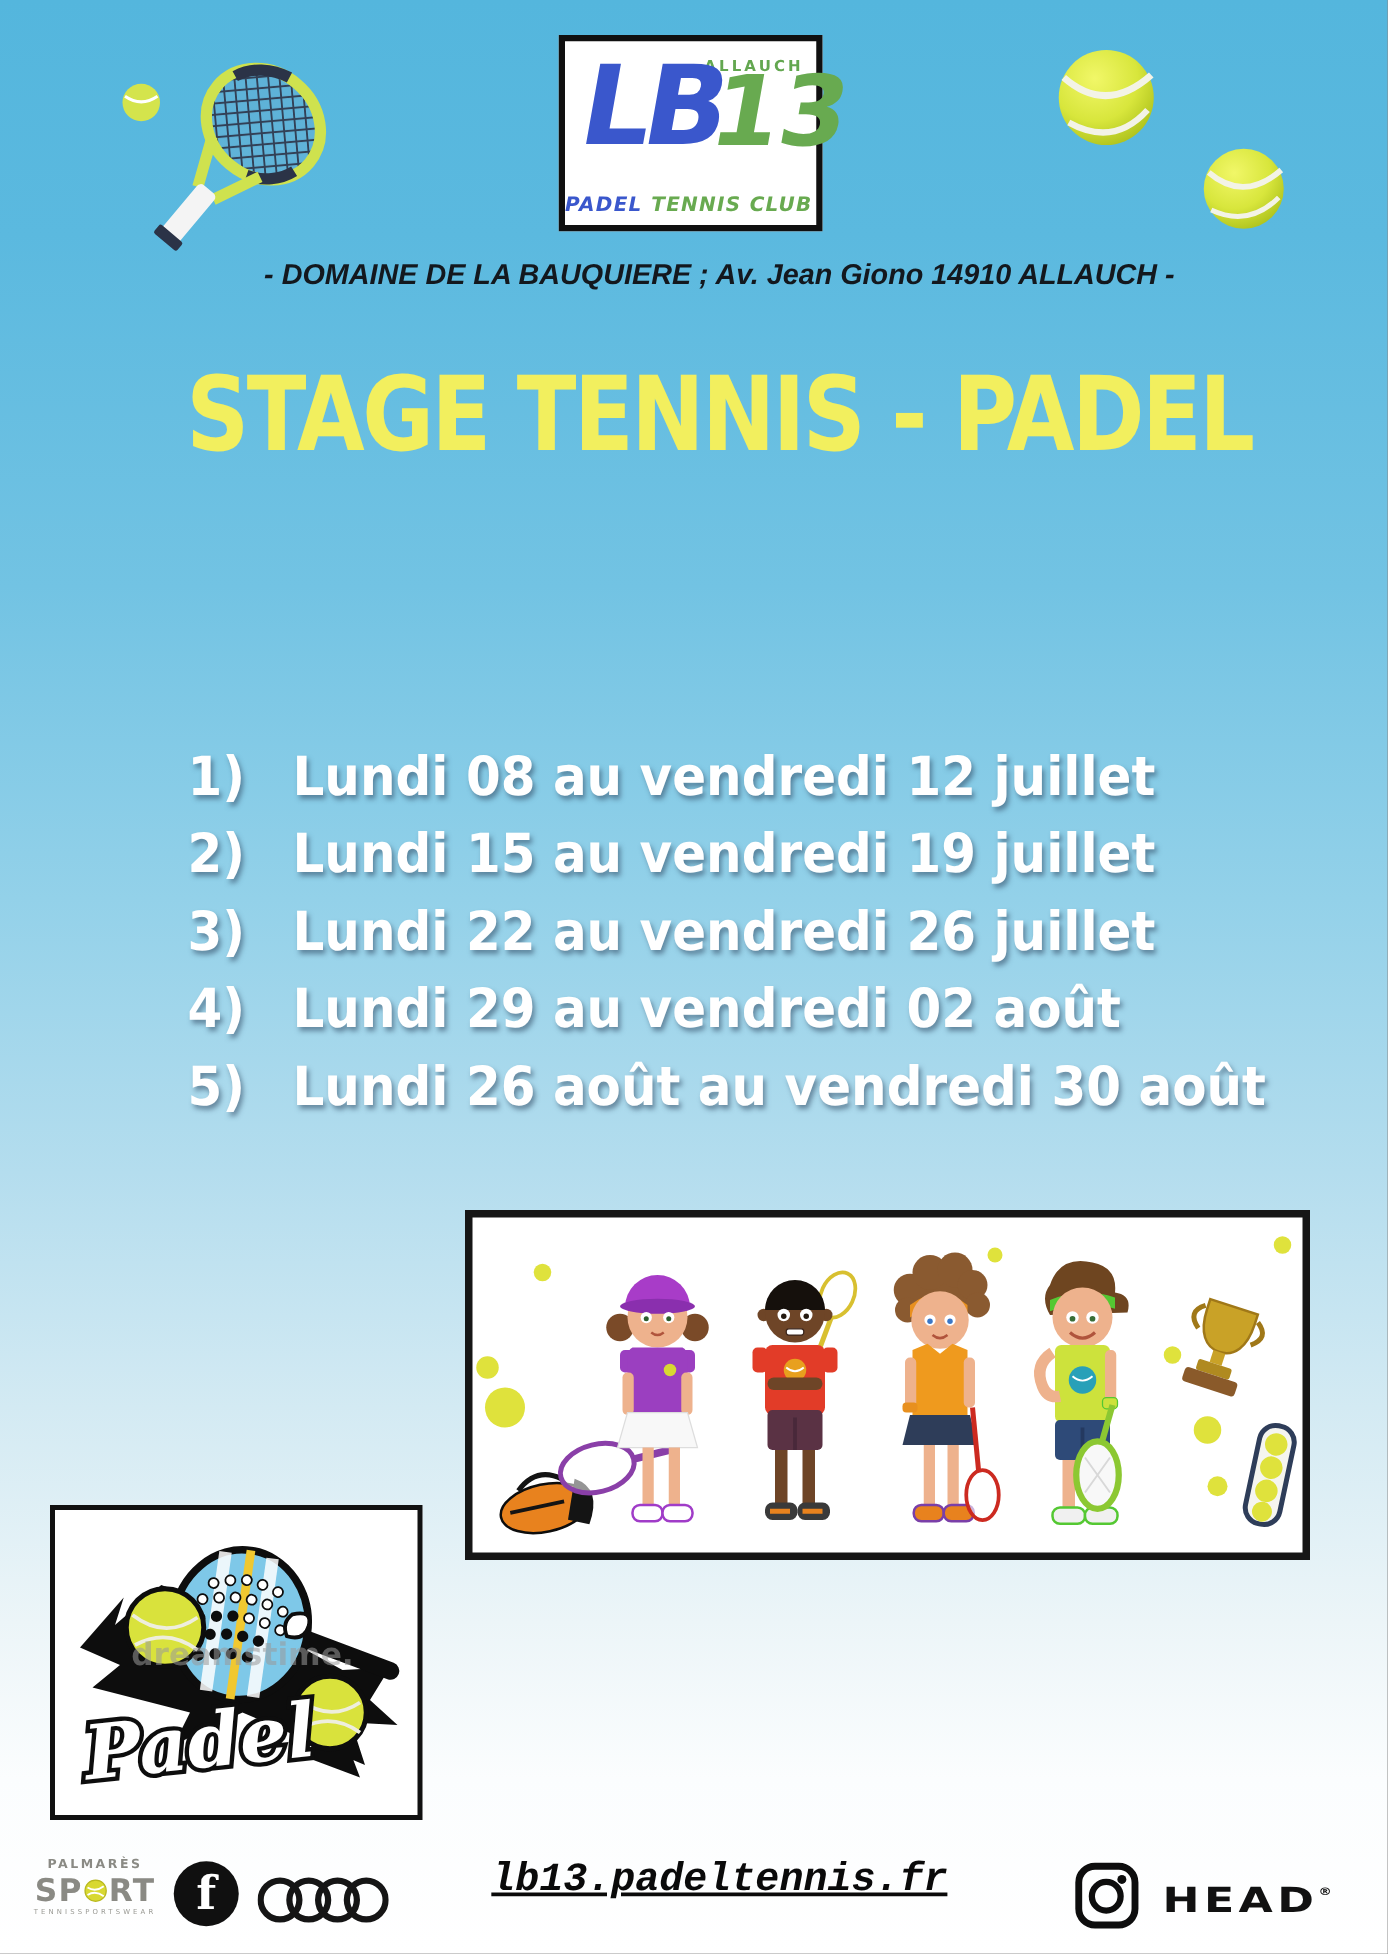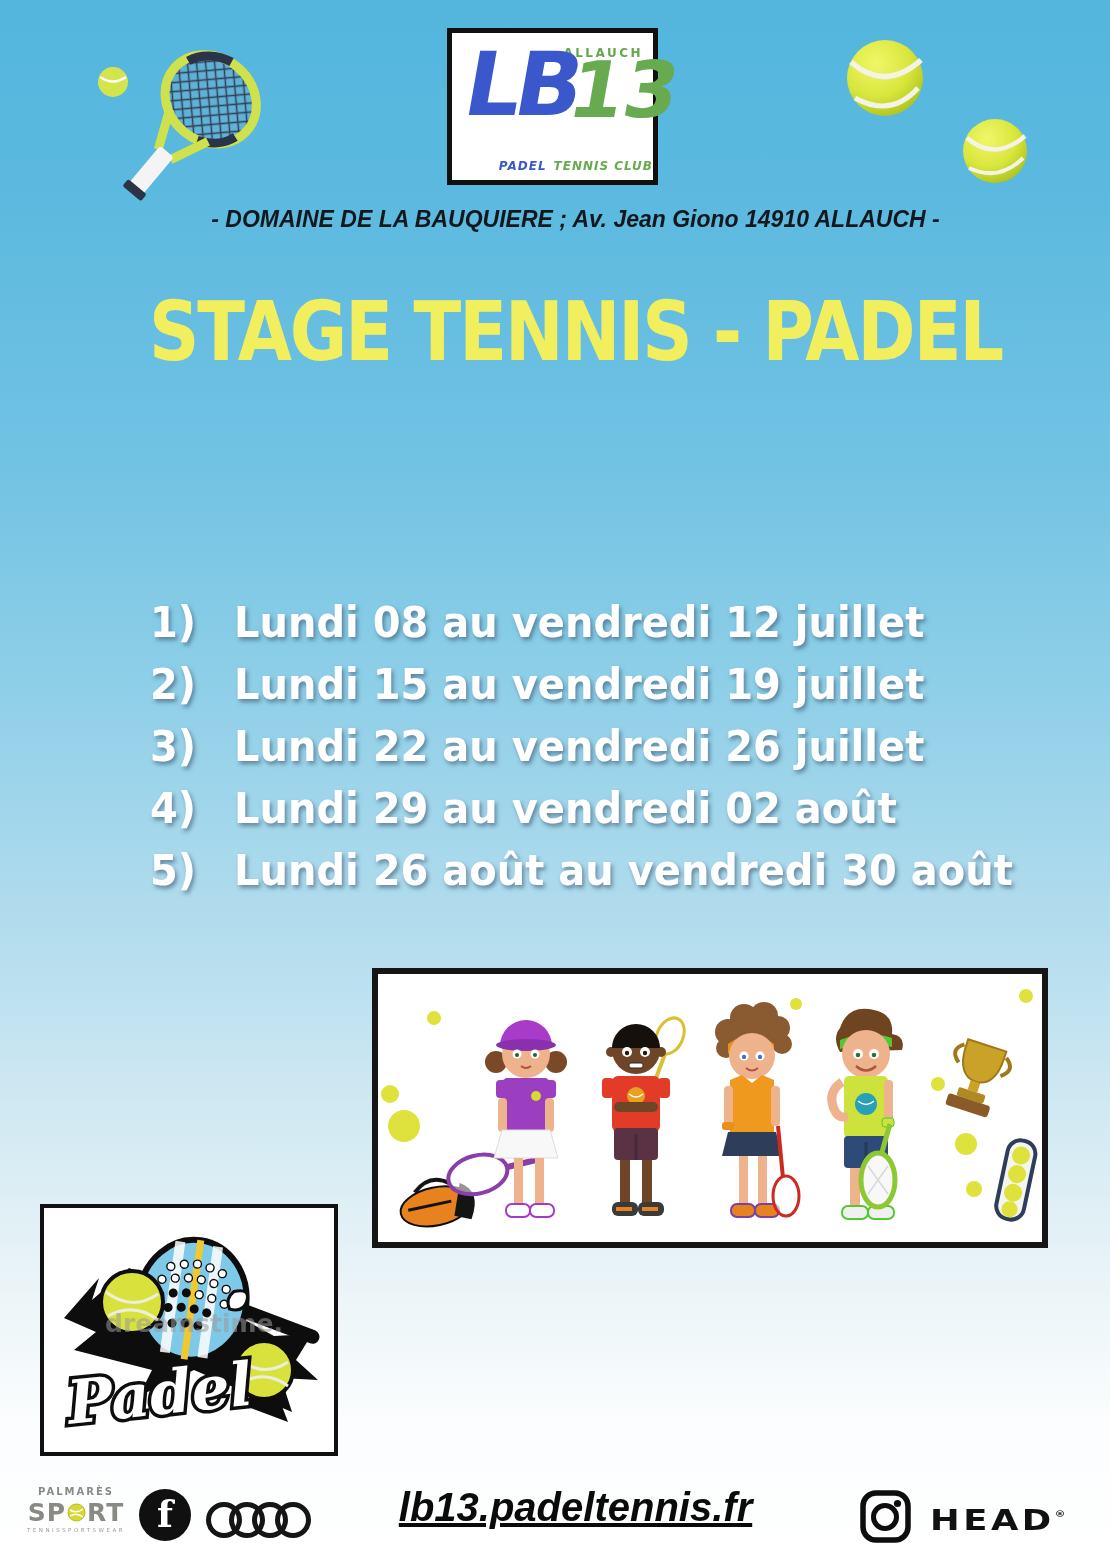--- a/index.html
+++ b/index.html
@@ -9,21 +9,21 @@
     font-family:"DejaVu Sans",sans-serif;
     padding-left:41px;
   }
   .edge-strip{position:absolute;top:0;right:0;width:9px;height:1500px;
     background:linear-gradient(90deg,rgba(255,255,255,0) 0%,rgba(255,255,255,.55) 60%,rgba(210,222,228,.9) 100%);}
   
   .club-logo{position:absolute;left:447px;top:28px;width:201px;height:147px;background:#fff;border:5px solid #101010;}
   .club-city{position:absolute;top:13px;right:10px;font-size:12px;font-weight:bold;letter-spacing:2.5px;color:#63a750;}
   .club-lb{position:absolute;left:14px;top:8px;font-size:88px;line-height:1;font-weight:bold;color:#3a57cc;transform:skewX(-10deg);letter-spacing:-6px;}
   .club-13{position:absolute;left:118px;top:18px;font-size:78px;line-height:1;font-weight:bold;color:#68aa50;transform:skewX(-10deg);}
-  .club-words{position:absolute;bottom:7px;left:0;width:100%;text-align:right;font-size:12px;font-weight:bold;font-style:italic;letter-spacing:1px;white-space:nowrap;}
+  .club-words{position:absolute;bottom:7px;left:0;width:100%;text-align:left;font-size:16px;font-weight:bold;font-style:italic;letter-spacing:1px;white-space:nowrap;}
   .club-words .w-padel{color:#3a57cc;margin-right:7px;}
   .club-words .w-tc{color:#68aa50;}
   .address{position:absolute;top:206px;left:0;width:100%;text-align:center;
     font-family:"Liberation Sans",sans-serif;font-weight:bold;font-style:italic;font-size:23px;color:#13181e;}
   
   .brush{font-weight:bold;color:#f2ef5e;}
   .title1{position:absolute;top:283px;left:0;width:100%;text-align:center;font-size:70px;letter-spacing:-2px;}
   .title2{position:absolute;top:379px;left:0;width:100%;text-align:center;font-size:70px;letter-spacing:2px;}
   .title1 span,.title2 span{display:inline-block;transform:scaleY(1.18);transform-origin:center top;}
   .subtitle{position:absolute;top:494px;left:0;width:100%;text-align:center;font-size:36px;font-weight:bold;color:#f2ef5e;}
@@ -44,21 +44,21 @@
     text-shadow:1px 2px 2px rgba(120,20,10,.4);}
   
   .palmares{position:absolute;left:26px;top:1487px;width:100px;text-align:center;color:#8a8a84;line-height:1;}
   .palm-1{font-size:10px;font-weight:bold;letter-spacing:2px;}
   .palm-2{font-size:25px;font-weight:bold;letter-spacing:1px;margin-top:3px;display:flex;align-items:center;justify-content:center;text-align:center;}
   .palm-3{font-size:5.5px;letter-spacing:2.5px;margin-top:3px;color:#9a9a94;}
   .fb-icon{position:absolute;left:139px;top:1489px;width:52px;height:52px;border-radius:50%;background:#101010;
     color:#fff;font-weight:bold;font-size:37px;text-align:center;line-height:50px;font-family:"DejaVu Serif",serif;}
   .audi{position:absolute;left:206px;top:1497px;}
   .website{position:absolute;left:0;top:1485px;width:100%;text-align:center;}
-  .website span{font-family:Liberation Sans, sans-serif;font-size:40px;font-weight:bold;font-style:italic;
+  .website span{font-family:Liberation Mono, monospace;font-size:32px;font-weight:bold;font-style:italic;
     text-decoration:underline;color:#0a0a0a;}
   .disclaimer{position:absolute;left:0;top:1531px;width:100%;text-align:center;
     font-family:"Liberation Sans",sans-serif;font-size:13px;color:#1c1c1c;}
   .insta{position:absolute;left:858px;top:1489px;}
   .head-brand{position:absolute;left:930px;top:1503px;font-weight:bold;font-size:30px;letter-spacing:3px;color:#111;
     transform:scale(1.18,.92);transform-origin:left center;white-space:nowrap;}
   .head-brand sup{font-size:9px;vertical-align:14px;letter-spacing:0;}
   svg{display:block;}
 </style>
 </head>

